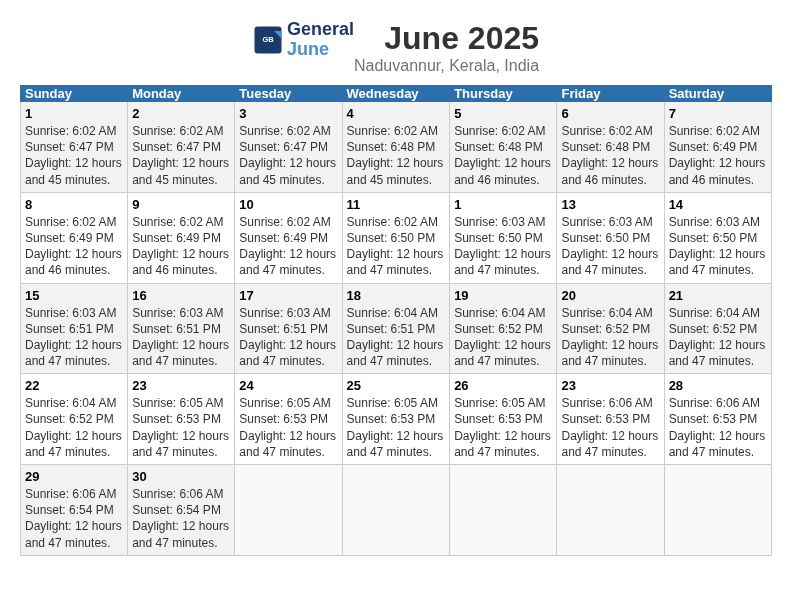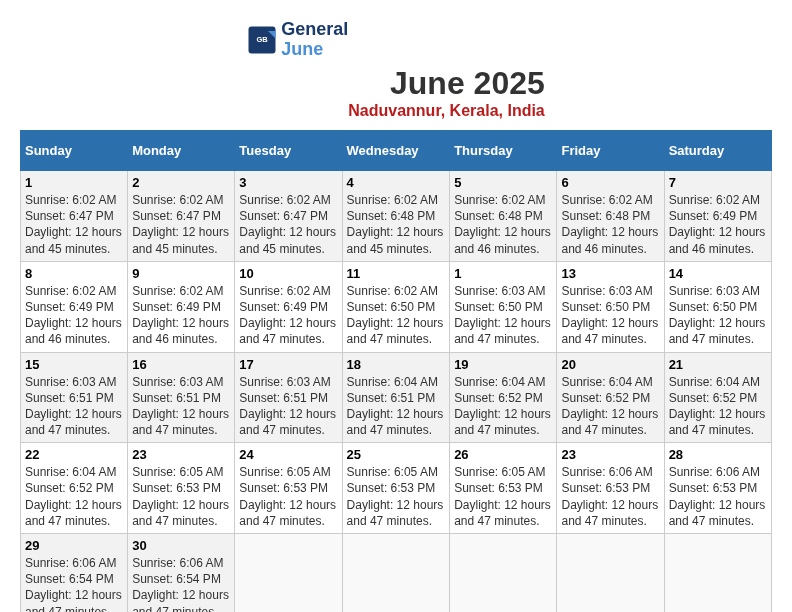--- a/index.html
+++ b/index.html
@@ -34,36 +34,34 @@
       height: 30px;
       margin-right: 4px;
     }
     .title-area {
       text-align: right;
     }
     .calendar-title {
       font-size: 32px;
       font-weight: bold;
       color: #333;
-      margin-top: 45px;
     }
     .calendar-subtitle {
       font-size: 16px;
-      color: #b91c1c;
-      font-weight: bold;
+      color: #737373;
     }
     table {
       width: 100%;
       border-collapse: collapse;
       font-size: 11px;
     }
     thead tr th {
       background-color: #2c6fad;
       color: #fff;
-      padding: 12px 4px;
+      padding: 0 4px;
       text-align: left;
       font-size: 13px;
       border: 1px solid #2c6fad;
       margin-left: 24px;
     }
     tbody tr td {
       border: 1px solid #ccc;
       padding: 4px;
       vertical-align: top;
       width: 108px;

